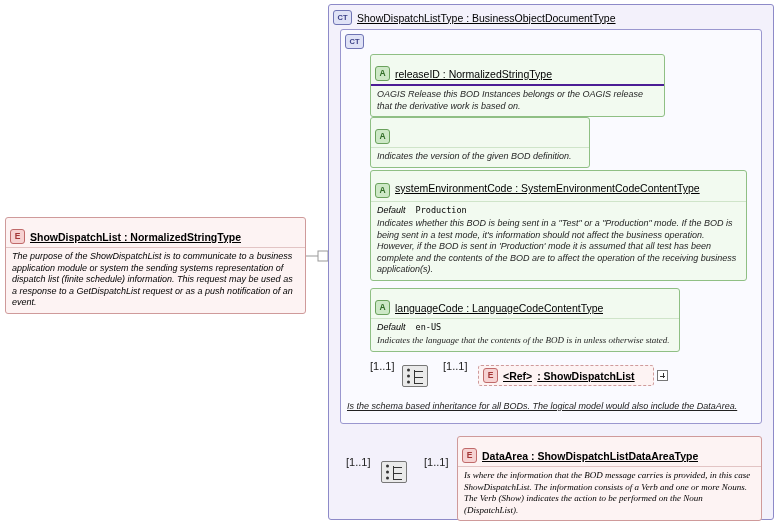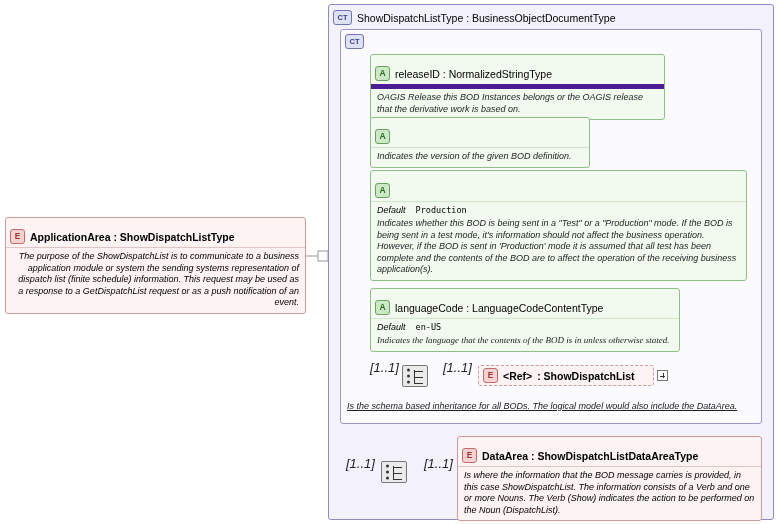--- a/index.html
+++ b/index.html
@@ -39,20 +39,21 @@
     align-items: center;
     gap: 5px;
     padding: 11px 5px 3px 4px;
     box-sizing: border-box;
   }
   .title {
     font-size: 10.5px;
     white-space: nowrap;
     overflow: hidden;
     text-overflow: ellipsis;
+    text-decoration: underline;
   }
   .title.bold { font-weight: bold; }
   .desc {
     font-style: italic;
     font-size: 9px;
     line-height: 11.5px;
     padding: 3px 6px 4px 6px;
     border-top: 1px solid transparent;
   }
   .defrow {
@@ -158,24 +159,23 @@
   .plusbox::before, .plusbox::after {
     content:"";
     position:absolute;
     background:#333;
   }
   .plusbox::before { left:2px; top:4.5px; width:5px; height:1px; }
   .plusbox::after  { left:4.5px; top:2px; width:1px; height:5px; }
 
   .card {
     position: absolute;
-    font-size: 13px;
+    font-size: 11px;
     color: #222;
     white-space: nowrap;
-    font-style: italic;
   }
 
   .note {
     position: absolute;
     font-size: 9px;
     font-style: italic;
     line-height: 11.5px;
     color: #222;
     text-decoration: underline;
   }
@@ -200,23 +200,23 @@
     <path d="M428 376 H478" stroke="#999" stroke-width="1" fill="none"></path>
 
     <path d="M341 472 H378" stroke="#999" stroke-width="1" fill="none"></path>
     <path d="M341 256 V472" stroke="#999" stroke-width="1" fill="none"></path>
     <path d="M409 472 H457" stroke="#999" stroke-width="1" fill="none"></path>
   </svg>
 
   <div class="box pink" style="left:5px; top:217px; width:301px;">
     <div class="hdr">
       <span class="badge badge-e">E</span>
-      <span class="title bold">ApplicationArea : ShowDispatchListType</span>
-    </div>
-    <div class="desc" style="border-top:1px solid #e2c4c4;text-align:right;">The purpose of the ShowDispatchList is to communicate to a business application module or system the sending systems representation of dispatch list (finite schedule) information.  This request may be used as a response to a GetDispatchList request or as a push notification of an event.</div>
+      <span class="title bold">ShowDispatchList : NormalizedStringType</span>
+    </div>
+    <div class="desc" style="border-top:1px solid #e2c4c4;">The purpose of the ShowDispatchList is to communicate to a business application module or system the sending systems representation of dispatch list (finite schedule) information.  This request may be used as a response to a GetDispatchList request or as a push notification of an event.</div>
   </div>
 
   <div class="box purple" style="left:328px; top:4px; width:446px; height:516px;">
     <div class="hdr" style="padding-top:5px;">
       <span class="badge badge-ct">CT</span>
       <span class="title">ShowDispatchListType : BusinessObjectDocumentType</span>
     </div>
   </div>
 
   <div class="box purple-inner" style="left:340px; top:29px; width:422px; height:395px;">
@@ -224,33 +224,34 @@
       <span class="badge badge-ct">CT</span>
     </div>
     <div class="note" style="left:6px; top:371px; width:400px;">Is the schema based inheritance for all BODs. The logical model would also include the DataArea.</div>
   </div>
 
   <div class="box green stack" style="left:370px; top:54px; width:295px;">
     <div class="hdr">
       <span class="badge badge-a">A</span>
       <span class="title">releaseID : NormalizedStringType</span>
     </div>
-    <div class="desc" style="border-top:5px solid #4c1d95;">OAGIS Release this BOD Instances belongs or the OAGIS release that the derivative work is based on.</div>
+    <div class="desc" style="border-top:2px solid #4c1d95;">OAGIS Release this BOD Instances belongs or the OAGIS release that the derivative work is based on.</div>
   </div>
 
   <div class="box green stack" style="left:370px; top:117px; width:220px;">
     <div class="hdr">
       <span class="badge badge-a">A</span>
     </div>
     <div class="desc" style="border-top:1px solid #cfe4c9;">Indicates the version of the given BOD definition.</div>
   </div>
 
   <div class="box green stack" style="left:370px; top:170px; width:377px;">
     <div class="hdr" style="align-items:flex-start;">
       <span class="badge badge-a" style="margin-top:1px;">A</span>
+      <span class="title" style="white-space:normal; line-height:12px;">systemEnvironmentCode : SystemEnvironmentCodeContentType</span>
     </div>
     <div class="defrow" style="border-top:1px solid #cfe4c9;">
       <span>Default</span>
       <span class="defval">Production</span>
     </div>
     <div class="desc" style="padding-top:1px;">Indicates whether this BOD is being sent in a "Test" or a "Production" mode. If the BOD is being sent in a test mode, it's information should not affect the business operation. However, if the BOD is sent in 'Production' mode it is assumed that all test has been complete and the contents of the BOD are to affect the operation of the receiving business application(s).</div>
   </div>
 
   <div class="box green stack" style="left:370px; top:288px; width:310px;">
     <div class="hdr">
@@ -291,16 +292,16 @@
     <span class="arm" style="top:11px;"></span>
     <span class="arm" style="top:17px;"></span>
   </div>
   <div class="card" style="left:424px; top:456px;">[1..1]</div>
 
   <div class="box pink" style="left:457px; top:436px; width:305px;">
     <div class="hdr">
       <span class="badge badge-e">E</span>
       <span class="title bold">DataArea : ShowDispatchListDataAreaType</span>
     </div>
-    <div class="desc" style="border-top:1px solid #e2c4c4;">Is where the information that the BOD message carries is provided, in this case ShowDispatchList. The information consists of a Verb and one or more Nouns. The Verb (Show) indicates the action to be performed on the Noun (DispatchList).</div>
+    <div class="desc" style="border-top:1px solid #e2c4c4;font-family:Liberation Serif, serif;">Is where the information that the BOD message carries is provided, in this case ShowDispatchList. The information consists of a Verb and one or more Nouns. The Verb (Show) indicates the action to be performed on the Noun (DispatchList).</div>
   </div>
 
 </div>
 
 </body></html>

